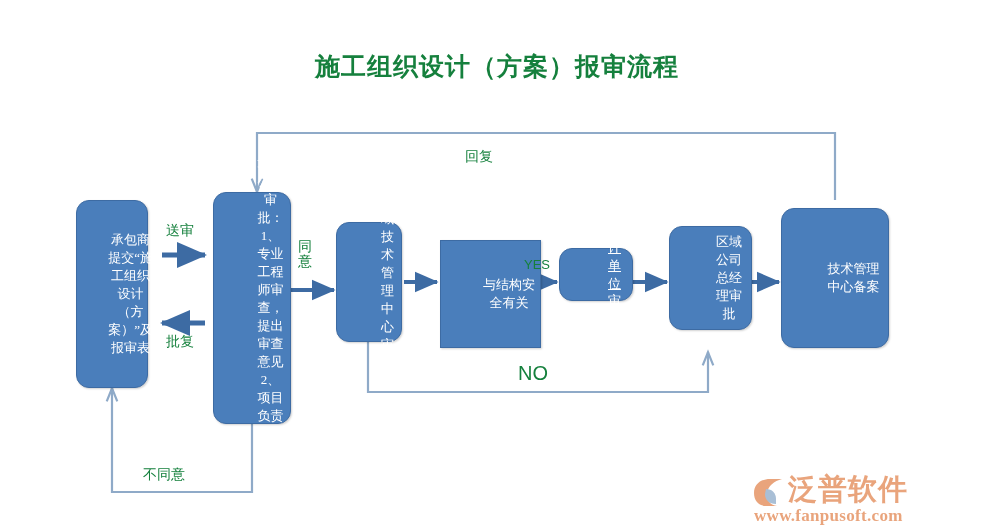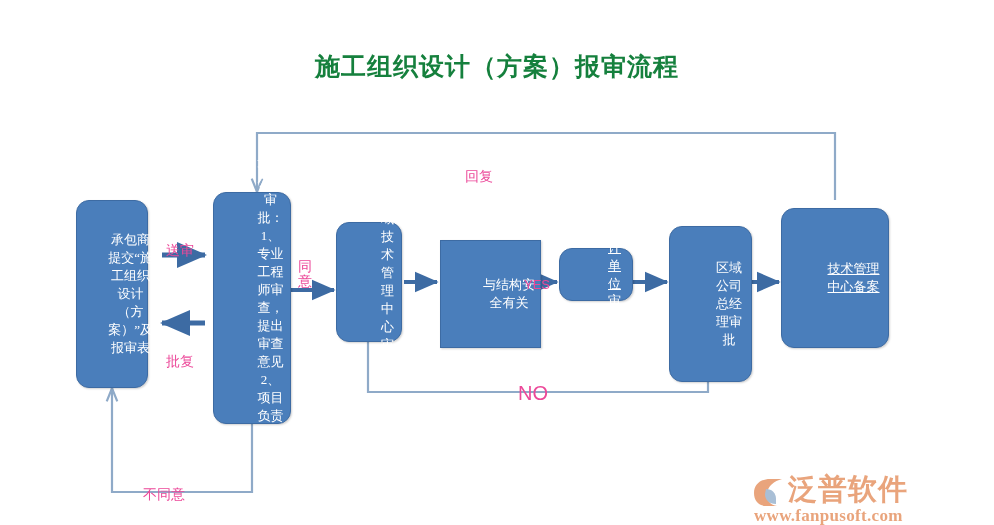--- a/index.html
+++ b/index.html
@@ -60,23 +60,22 @@
   }
   .node.rounded { border-radius: 13px; }
   .node.sharp   { border-radius: 0; }
   .node .txt { display: block; width: 100%; margin-left: 37px; }
 
   
   .elabel {
     position: absolute;
     font-family: "Liberation Serif", "DejaVu Serif", serif;
     font-size: 14px;
-    color: #ec4899;
+    color: #15803d;
     white-space: nowrap;
-    margin-top: 20px;
   }
   .elabel.latin {
     font-family: "Liberation Sans", "DejaVu Sans", sans-serif;
     font-size: 16px;
   }
   .elabel.vertical {
     white-space: normal;
     width: 15px;
     line-height: 1.05;
   }
@@ -189,25 +188,25 @@
   </div>
 
   <div class="node sharp" style="left:440px; top:240px; width:101px; height:108px;">
     <span class="txt">与结构安全有关</span>
   </div>
 
   <div class="node rounded" style="left:559px; top:248px; width:74px; height:53px;text-decoration:underline;">
     <span class="txt">设计单位审查</span>
   </div>
 
-  <div class="node rounded" style="left:669px; top:226px; width:83px; height:156px;">
+  <div class="node rounded" style="left:669px; top:226px; width:83px; height:104px;">
     <span class="txt">区域公司总经理审批</span>
   </div>
 
-  <div class="node rounded" style="left:781px; top:208px; width:108px; height:140px;text-decoration:underline;">
+  <div class="node rounded" style="left:781px; top:208px; width:108px; height:140px;">
     <span class="txt">技术管理中心备案</span>
   </div>
 
   <div class="elabel" style="left:166px; top:222px;">送审</div>
 
   <div class="elabel" style="left:166px; top:333px;">批复</div>
 
   <div class="elabel vertical" style="left:298px; top:240px;">同意</div>
 
   <div class="elabel" style="left:465px; top:148px;">回复</div>

